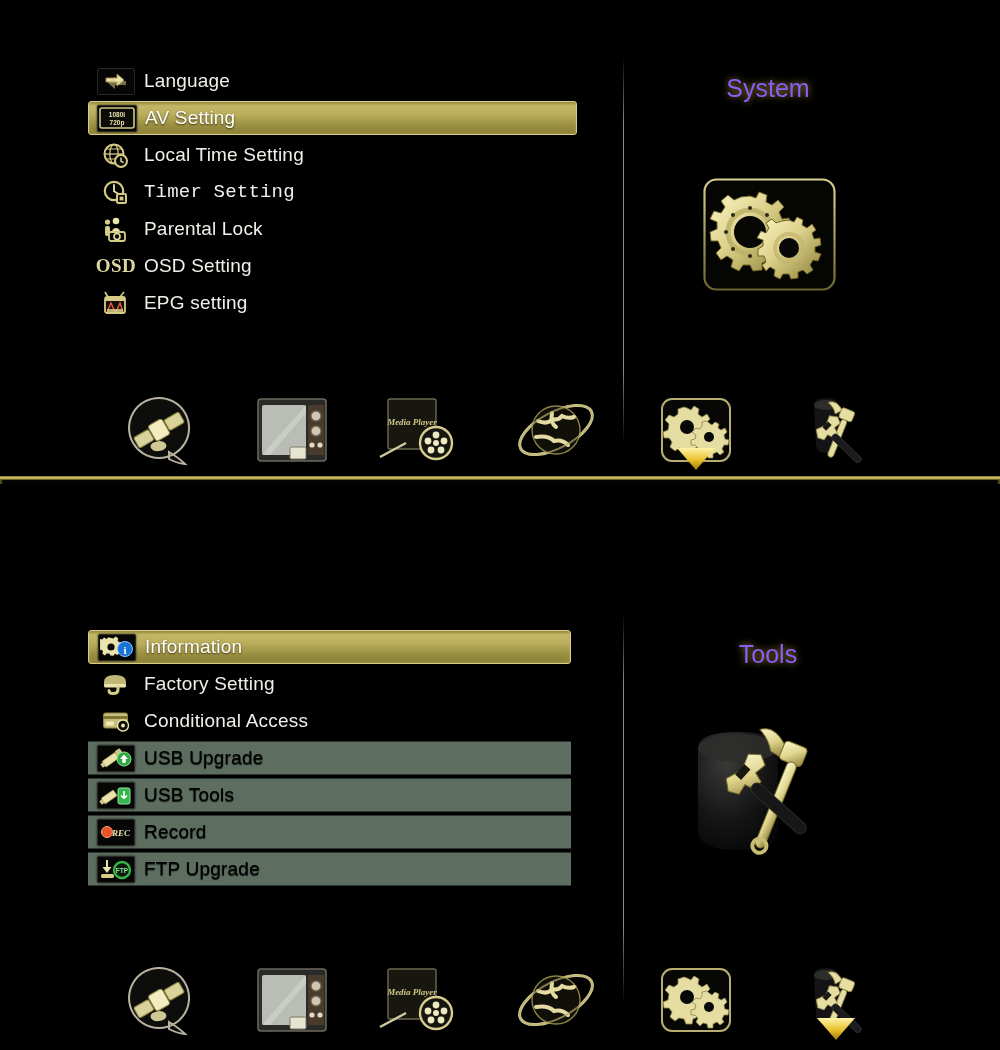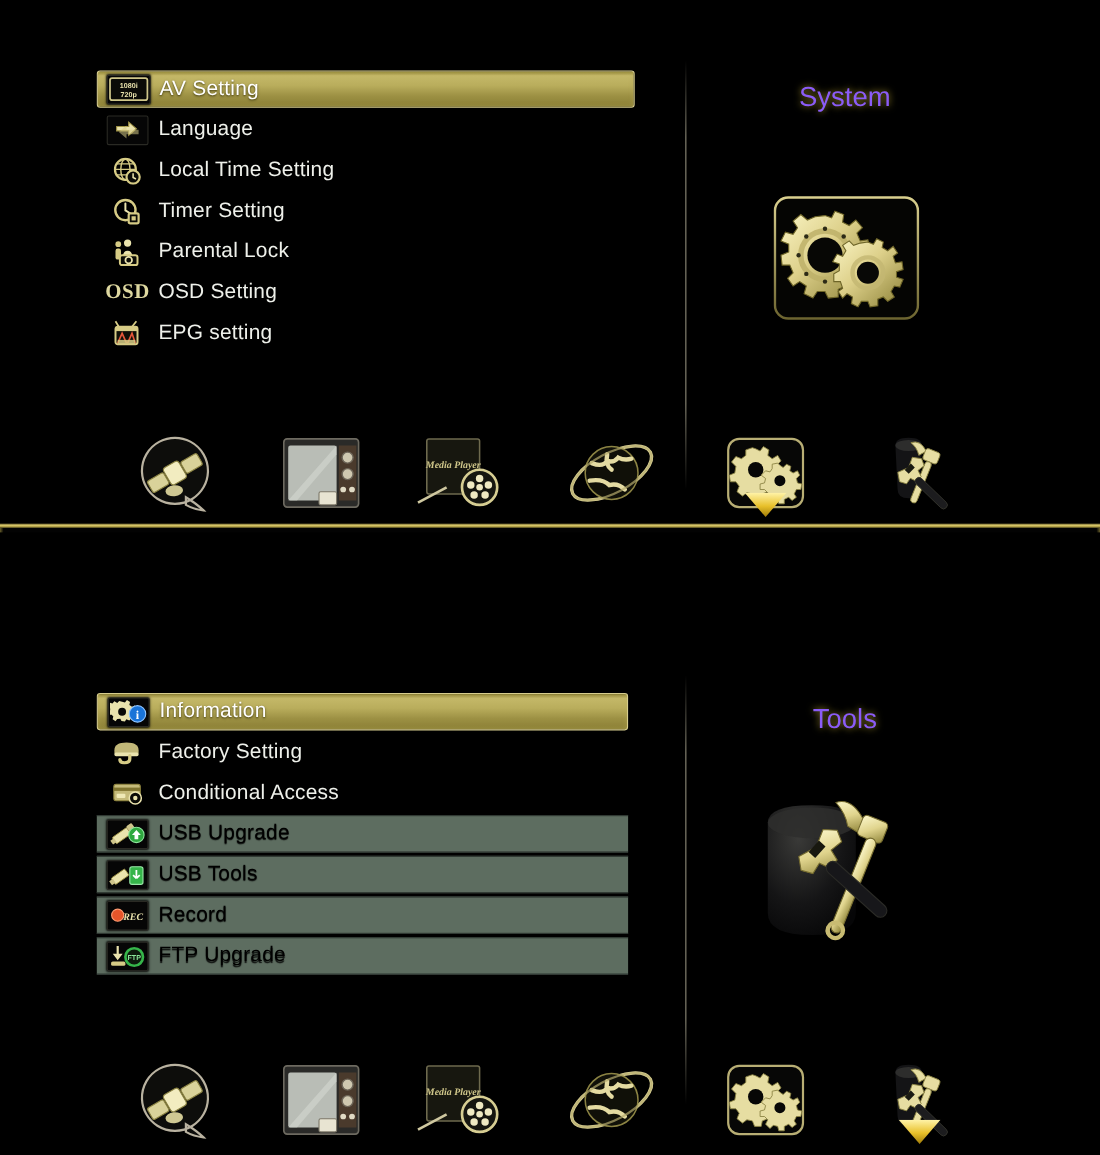--- a/index.html
+++ b/index.html
@@ -111,60 +111,60 @@
   <div class="edge-top"></div>
   <div class="edge-left"></div>
   <div class="edge-right"></div>
   <div class="edge-bottom"></div>
 
   <div class="panel" id="panel-system">
 
     <div class="vdivider" style="left:623px;top:55px;height:390px;"></div>
 
     <div class="menu" id="menu-system" style="left:88px;top:64px;width:489px;">
+        <div class="row plain" style="margin-bottom:3px;">
+          <span class="ico">
+            <div class="tile">
+              <svg width="26" height="18" viewBox="0 0 26 18">
+                <path d="M3 6 h11 v-4 l7 6 -7 6 v-4 H3 Z" fill="#eae3ad" stroke="#9d9144" stroke-width="1"></path>
+                <path d="M23 13 H12 v4 l-7-6 7-6 v4 h11 Z" fill="#d6cb85" opacity=".55"></path>
+              </svg>
+            </div>
+          </span>
+          <span class="lbl">Language</span>
+        </div>
         <div class="row selected" style="margin-bottom:3px;">
           <span class="ico">
             <div class="tile tile-wide">
               <svg width="38" height="24" viewBox="0 0 38 24">
                 <rect x="2" y="2" width="34" height="20" rx="2" fill="#0b0b08" stroke="#cfc68a" stroke-width="1.6"></rect>
                 <text x="19" y="11" font-size="6.5" font-family="Liberation Sans,sans-serif" font-weight="bold" fill="#eae3ad" text-anchor="middle">1080i</text>
                 <text x="19" y="19" font-size="6.5" font-family="Liberation Sans,sans-serif" font-weight="bold" fill="#eae3ad" text-anchor="middle">720p</text>
               </svg>
             </div>
           </span>
           <span class="lbl">AV Setting</span>
-        </div>
-        <div class="row plain" style="margin-bottom:3px;">
-          <span class="ico">
-            <div class="tile">
-              <svg width="26" height="18" viewBox="0 0 26 18">
-                <path d="M3 6 h11 v-4 l7 6 -7 6 v-4 H3 Z" fill="#eae3ad" stroke="#9d9144" stroke-width="1"></path>
-                <path d="M23 13 H12 v4 l-7-6 7-6 v4 h11 Z" fill="#d6cb85" opacity=".55"></path>
-              </svg>
-            </div>
-          </span>
-          <span class="lbl">Language</span>
         </div>
         <div class="row plain" style="margin-bottom:3px;">
           <span class="ico">
             <div class="tile bare">
               <svg width="26" height="25" viewBox="0 0 26 25">
                 <circle cx="11" cy="11" r="9.5" fill="none" stroke="#d6cb85" stroke-width="2"></circle>
                 <ellipse cx="11" cy="11" rx="4.2" ry="9.5" fill="none" stroke="#d6cb85" stroke-width="1.3"></ellipse>
                 <line x1="1.8" y1="11" x2="20.2" y2="11" stroke="#d6cb85" stroke-width="1.3"></line>
                 <line x1="3.5" y1="6" x2="18.5" y2="6" stroke="#d6cb85" stroke-width="1"></line>
                 <line x1="3.5" y1="16" x2="18.5" y2="16" stroke="#d6cb85" stroke-width="1"></line>
                 <circle cx="18" cy="18" r="6" fill="#0a0a06" stroke="#d6cb85" stroke-width="2"></circle>
                 <path d="M18 14.5 v3.8 l2.6 1.4" stroke="#eae3ad" stroke-width="1.4" fill="none"></path>
               </svg>
             </div>
           </span>
           <span class="lbl">Local Time Setting</span>
         </div>
-        <div class="row plain" style="margin-bottom:3px;">
+        <div class="row plain" style="margin-bottom:3px;font-family:Liberation Mono, monospace;">
           <span class="ico">
             <div class="tile bare">
               <svg width="26" height="25" viewBox="0 0 26 25">
                 <circle cx="11" cy="11" r="9.2" fill="none" stroke="#d6cb85" stroke-width="2.2"></circle>
                 <path d="M11 5 v6.3 l4.6 2.8" stroke="#eae3ad" stroke-width="1.8" fill="none" stroke-linecap="round"></path>
                 <rect x="14" y="14" width="9" height="9" rx="1.5" fill="#0a0a06" stroke="#d6cb85" stroke-width="2"></rect>
                 <rect x="16.6" y="16.6" width="3.8" height="3.8" fill="#d6cb85"></rect>
               </svg>
             </div>
           </span>

